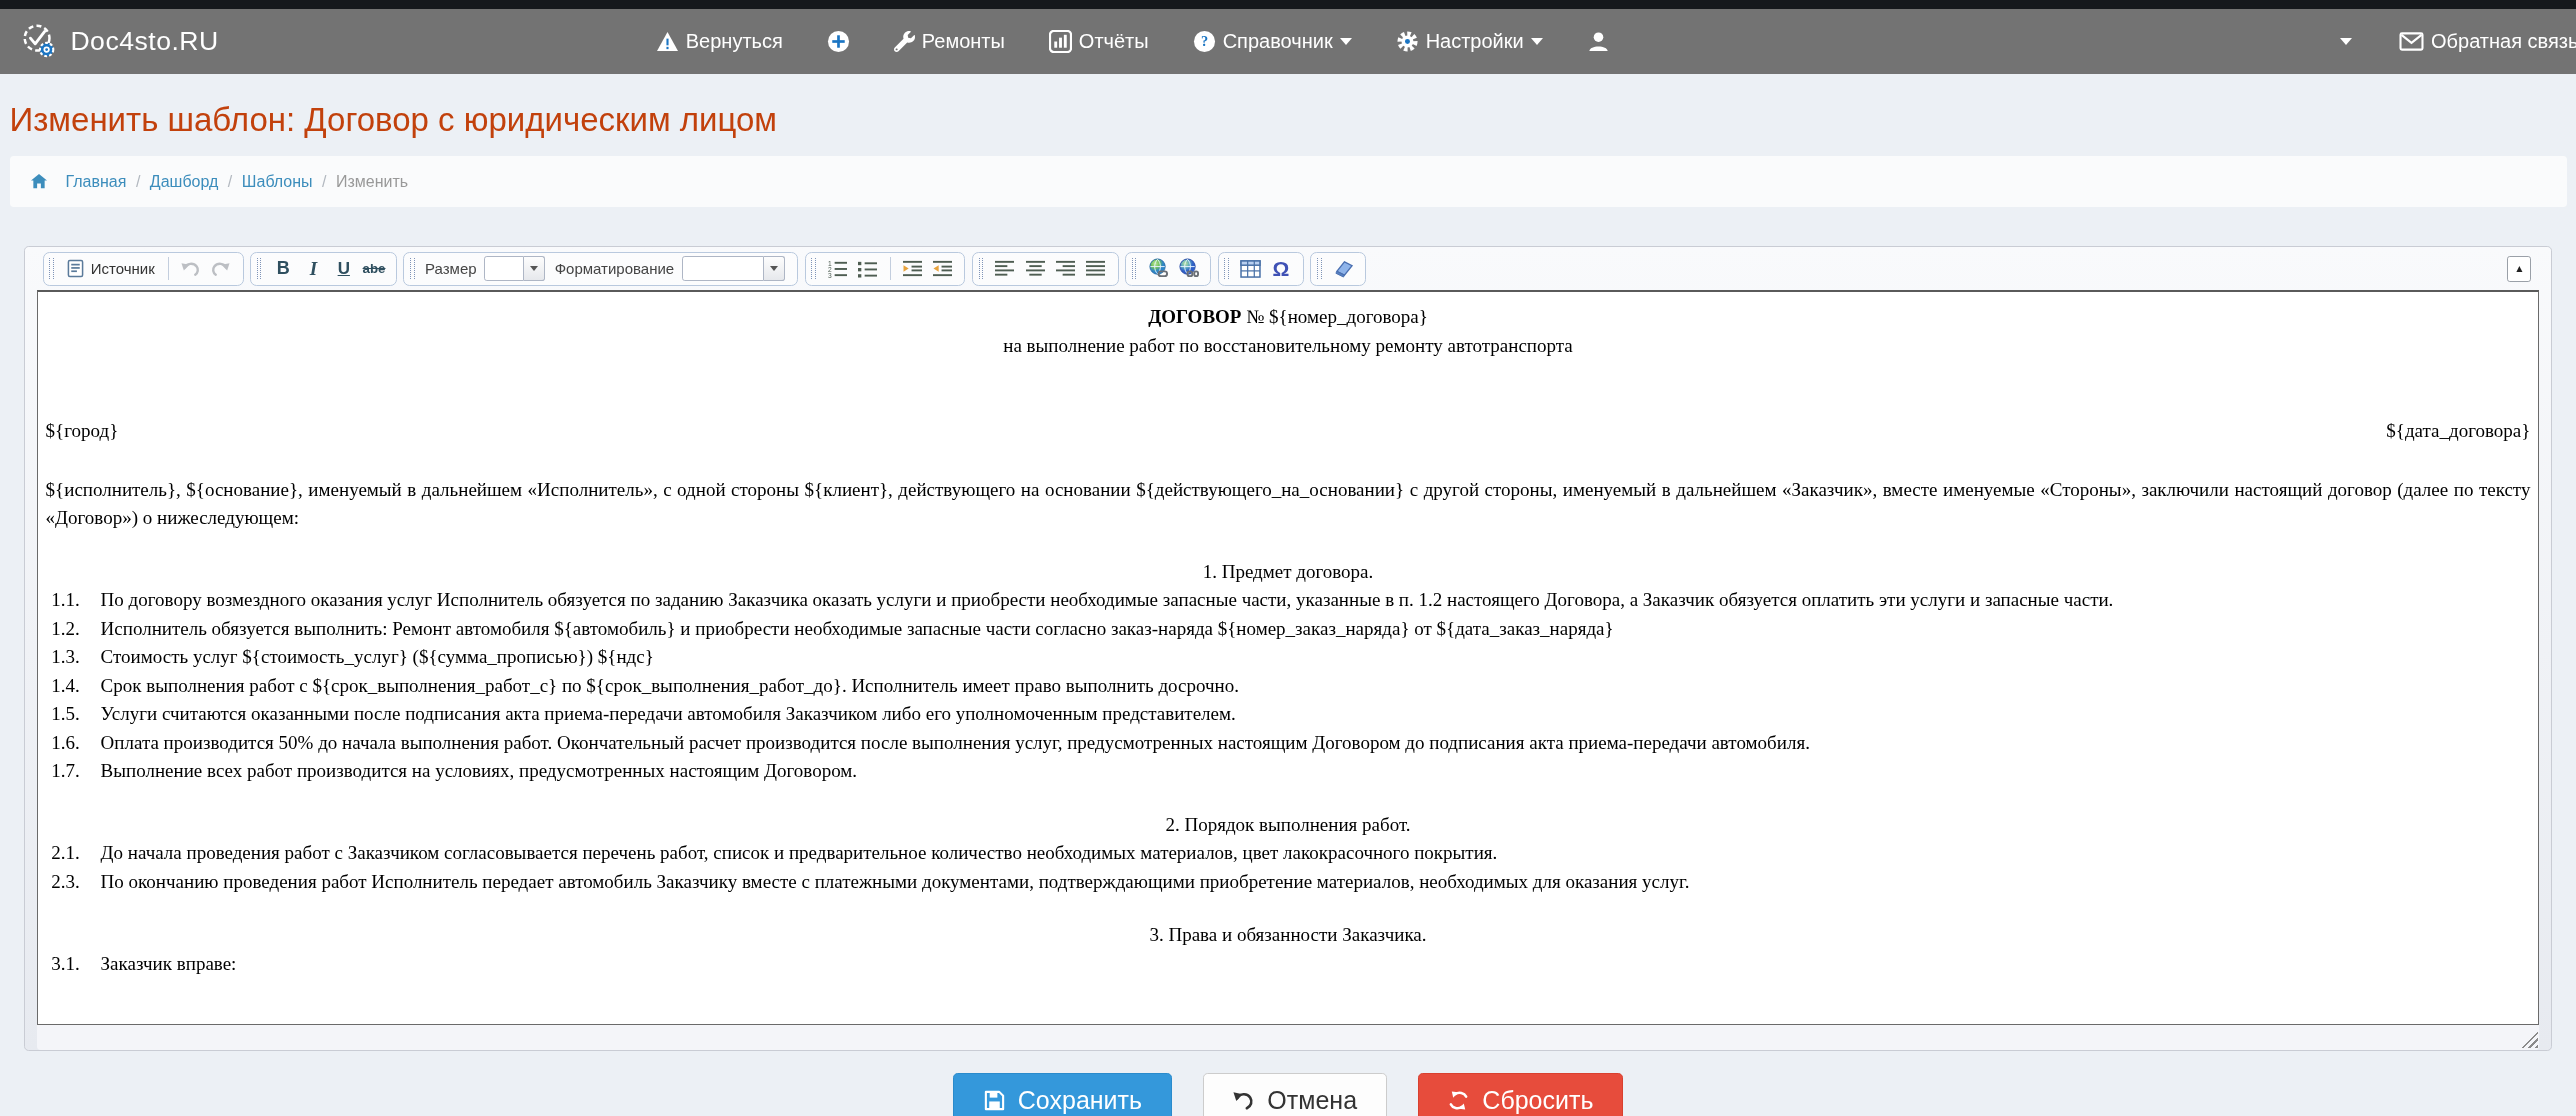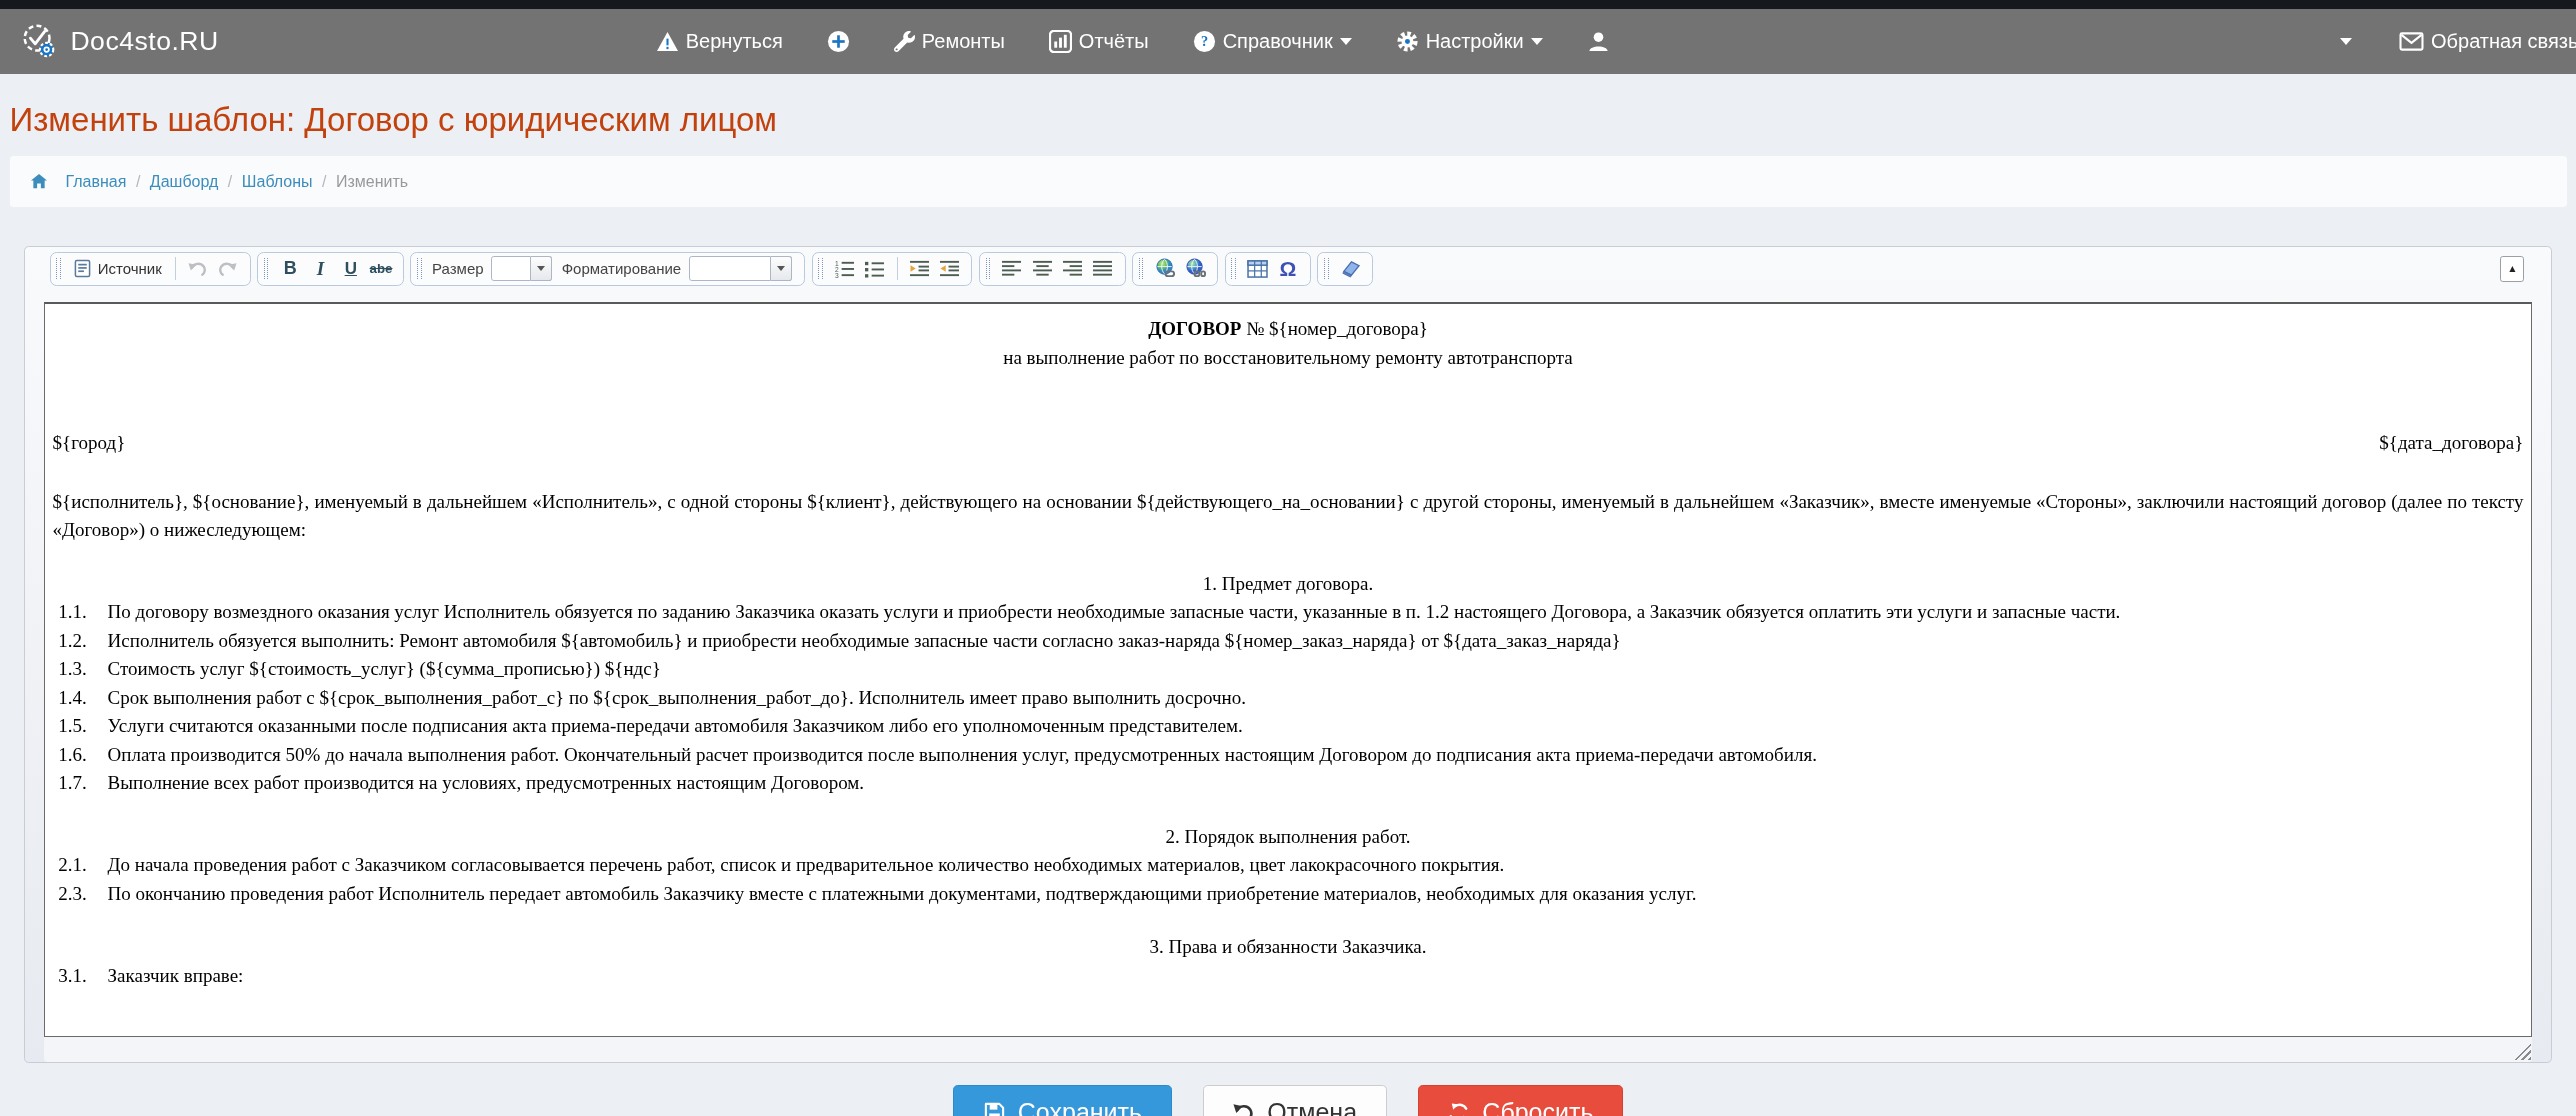--- a/index.html
+++ b/index.html
@@ -46,21 +46,21 @@
   }
   .crumb-link { color:#3c8dbc; text-decoration:none; cursor:pointer; display:inline-flex; align-items:center; gap:19px;justify-content:center; }
   .crumb-sep { margin:0 9.5px; color:#b3b9c0; }
   .crumb-current { color:#999; }
 
   
   .editor-shell {
     margin:39px 24px 0 24px;
     background:linear-gradient(#f9fafc,#e7eaf0);
     border:0.9px solid #c9ccd4; border-radius:4.7px;
-    padding:0 19px;
+    padding:0 12px;
   }
   .toolbar {
     height:43px; display:flex; align-items:center; padding:0 5.7px;
     position:relative;
   }
   .tb-group {
     display:flex; align-items:center; height:34px;
     border:0.9px solid #b9c9de; border-radius:6.6px;
     background:rgba(255,255,255,.45);
     padding:0 6.6px 0 2.8px; margin-right:6.6px;
@@ -96,21 +96,21 @@
     background:#fff; border:0.9px solid #9aa0a8; border-radius:2.8px;
     display:flex; align-items:center; justify-content:center;
     font-size:10.4px; color:#222; cursor:pointer;
   }
 
   
   .editor-content {
     background:#fff; border:0.9px solid #6a6a6a; border-top:2.8px solid #5a5a5a;
     height:735px; overflow:hidden; cursor:text;
     font-family:"Liberation Serif", serif; font-size:19px; color:#000;
-    padding:11.4px 7.6px 0 7.6px; line-height:28.5px;margin-top:12px;
+    padding:11.4px 7.6px 0 7.6px; line-height:28.5px;
   }
   .doc-center { text-align:center; }
   .doc-title-line b { font-weight:bold; }
   .doc-citydate { display:flex; justify-content:space-between; margin-top:57px; }
   .doc-intro { text-align:justify; margin-top:30px; }
   .doc-heading { text-align:center; font-weight:400; font-size:19px; margin-top:25px; }
   .doc-item { display:flex; }
   .doc-item .num { flex:0 0 55px; padding-left:5.7px; }
   .doc-item .txt { flex:1; }
 

